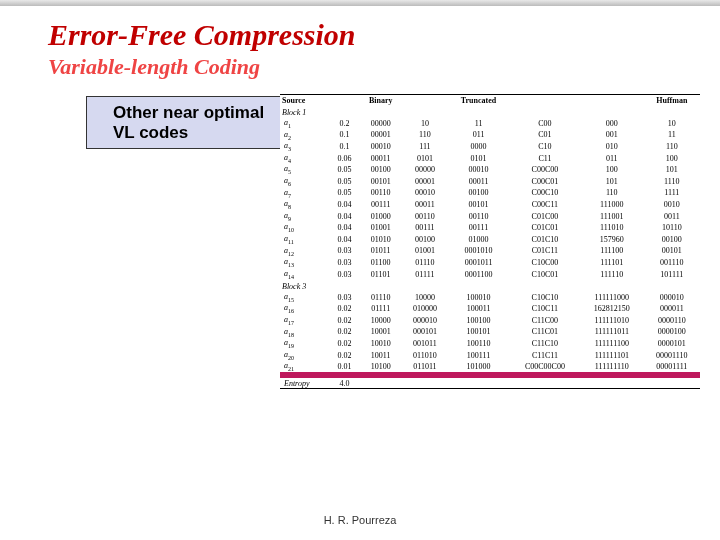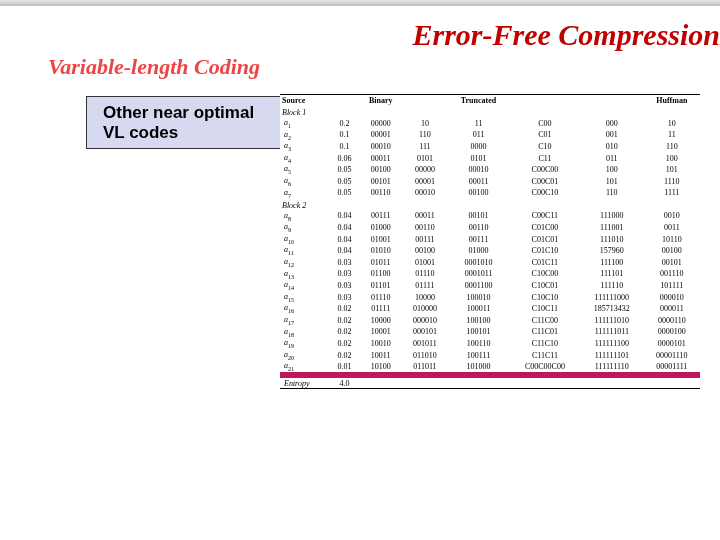--- a/index.html
+++ b/index.html
@@ -1,21 +1,21 @@
 <!DOCTYPE html>
 <html><head>
 <meta charset="utf-8">
 <style>
 html,body{margin:0;padding:0;width:720px;height:540px;background:#fff;font-family:Arial,sans-serif;}
 .slide{width:720px;height:540px;position:relative;box-sizing:border-box;padding:0;}
 .topline{width:100%;height:6px;background:linear-gradient(#e8e8e8,#bbb);}
-h1{font-family:"Times New Roman",serif;font-style:italic;font-weight:bold;font-size:30px;color:#c00000;margin:12px 0 0 48px;text-align:right;}
+h1{font-family:"Times New Roman",serif;font-style:italic;font-weight:bold;font-size:30px;color:#c00000;margin:12px 0 0 48px;}
 h2{font-family:"Times New Roman",serif;font-style:italic;font-weight:bold;font-size:22px;color:#ef4444;margin:2px 0 14px 48px;}
 .content{position:relative;margin-left:80px;}
-.callout{position:absolute;left:6px;top:2px;width:174px;background:#d6d9f0;border:1px solid #333;padding:6px 16px;font-family:Tahoma,Arial,sans-serif;font-size:17px;font-weight:bold;line-height:1.15;color:#000;}
+.callout{position:absolute;left:6px;top:2px;width:174px;background:#d6d9f0;border:1px solid #333;padding:6px 26px;font-family:Tahoma,Arial,sans-serif;font-size:17px;font-weight:bold;line-height:1.15;color:#000;}
 .tablebox{position:absolute;left:200px;top:0;width:420px;background:#fff;}
 table{border-collapse:collapse;width:100%;font-family:"Times New Roman",serif;font-size:8px;color:#000;}
 th{font-weight:bold;text-align:center;padding:1px 2px;border-bottom:1px solid #000;}
 th.first{text-align:left;}
 td{padding:0.5px 2px;text-align:center;white-space:nowrap;}
 td.first{text-align:left;padding-left:4px;}
 tr.blockrow td{text-align:left;font-style:italic;padding-top:2px;}
 tr.sep td{border-top:6px solid #be185d;}
 .sym{font-style:italic;}
 .sym sub{font-size:6px;font-style:normal;}
@@ -113,23 +113,20 @@
             <tr>
               <td class="first"><span class="sym">a<sub>7</sub></span></td>
               <td>0.05</td>
               <td>00110</td>
               <td>00010</td>
               <td>00100</td>
               <td>C00C10</td>
               <td>110</td>
               <td>1111</td>
             </tr>
-            <tr class="blockrow">
-              <td colspan="8">Block 2</td>
-            </tr>
             <tr>
               <td class="first"><span class="sym">a<sub>8</sub></span></td>
               <td>0.04</td>
               <td>00111</td>
               <td>00011</td>
               <td>00101</td>
               <td>C00C11</td>
               <td>111000</td>
               <td>0010</td>
             </tr>
@@ -186,38 +183,41 @@
             <tr>
               <td class="first"><span class="sym">a<sub>14</sub></span></td>
               <td>0.03</td>
               <td>01101</td>
               <td>01111</td>
               <td>0001100</td>
               <td>C10C01</td>
               <td>111110</td>
               <td>101111</td>
             </tr>
+            <tr class="blockrow">
+              <td colspan="8">Block 3</td>
+            </tr>
             <tr>
               <td class="first"><span class="sym">a<sub>15</sub></span></td>
               <td>0.03</td>
               <td>01110</td>
               <td>10000</td>
               <td>100010</td>
               <td>C10C10</td>
               <td>111111000</td>
               <td>000010</td>
             </tr>
             <tr>
               <td class="first"><span class="sym">a<sub>16</sub></span></td>
               <td>0.02</td>
               <td>01111</td>
               <td>010000</td>
               <td>100011</td>
               <td>C10C11</td>
-              <td>185713432</td>
+              <td>162812150</td>
               <td>000011</td>
             </tr>
             <tr>
               <td class="first"><span class="sym">a<sub>17</sub></span></td>
               <td>0.02</td>
               <td>10000</td>
               <td>000010</td>
               <td>100100</td>
               <td>C11C00</td>
               <td>111111010</td>
@@ -274,13 +274,14 @@
               <td></td>
             </tr>
             <tr>
               <td colspan="8" style="border-top: 1px solid rgb(0, 0, 0); height: 0px; padding: 0px;"></td>
             </tr>
           </tbody>
       </table>
     </div>
   </div>
 
+  <div class="footer">H. R. Pourreza</div>
 </div>
 
 </body></html>

